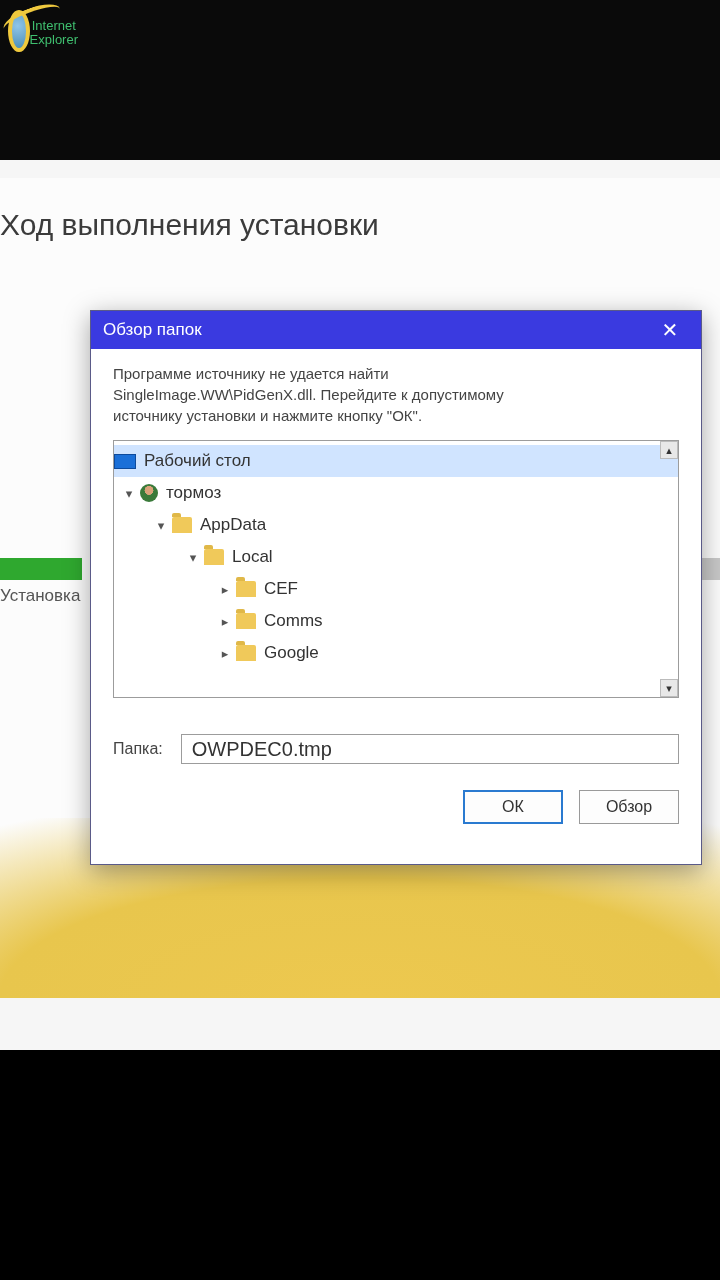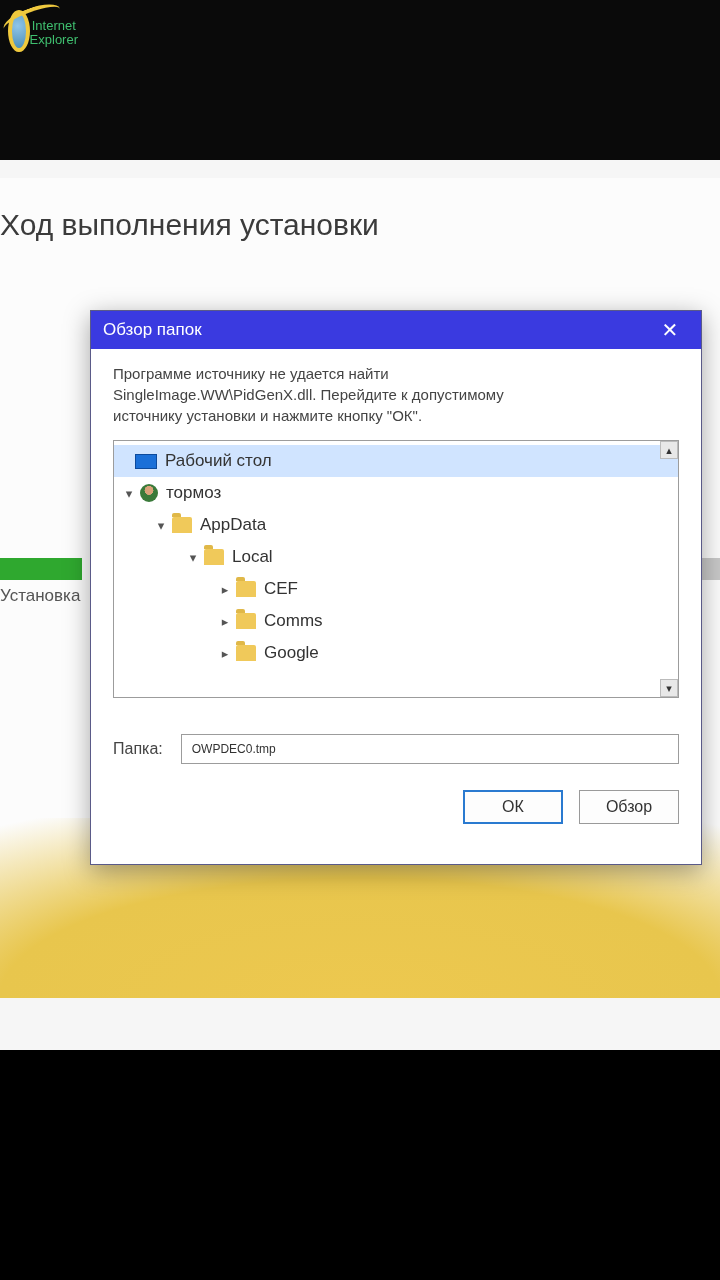--- a/index.html
+++ b/index.html
@@ -190,21 +190,21 @@
       margin-top: 36px; gap: 18px;
     }
     .folder-field-label {
       font-size: 16px; color: #444;
     }
     .folder-field {
       flex: 1;
       border: 1px solid #9c9c9c;
       height: 30px;
       padding: 0 10px;
-      font-size: 12px; color: #333;
+      font-size: 20px; color: #333;
       background: #fff;
     }
     .dialog-buttons {
       display: flex; justify-content: flex-end; gap: 16px;
       margin-top: 26px;
     }
     .dlg-btn {
       width: 100px; height: 34px;
       background: #fdfdfd;
       border: 1px solid #9a9a9a;
@@ -253,21 +253,21 @@
   <div class="dialog-body">
     <div class="dialog-message">
       <div>Программе источнику не удается найти</div>
       <div>SingleImage.WW\PidGenX.dll. Перейдите к допустимому</div>
       <div>источнику установки и нажмите кнопку "ОК".</div>
     </div>
 
     <div class="tree">
       <div class="tree-scroll-up">▴</div>
       <div class="tree-inner">
-        <div class="tree-row selected" style="padding-left:21px">
+        <div class="tree-row selected" style="padding-left:0">
           <span class="desktop-glyph"></span>
           <span>Рабочий стол</span>
         </div>
         <div class="tree-row" style="padding-left:6px">
           <span class="chevron">▾</span>
           <span class="user-glyph"></span>
           <span>тормоз</span>
         </div>
         <div class="tree-row" style="padding-left:38px">
           <span class="chevron">▾</span>

